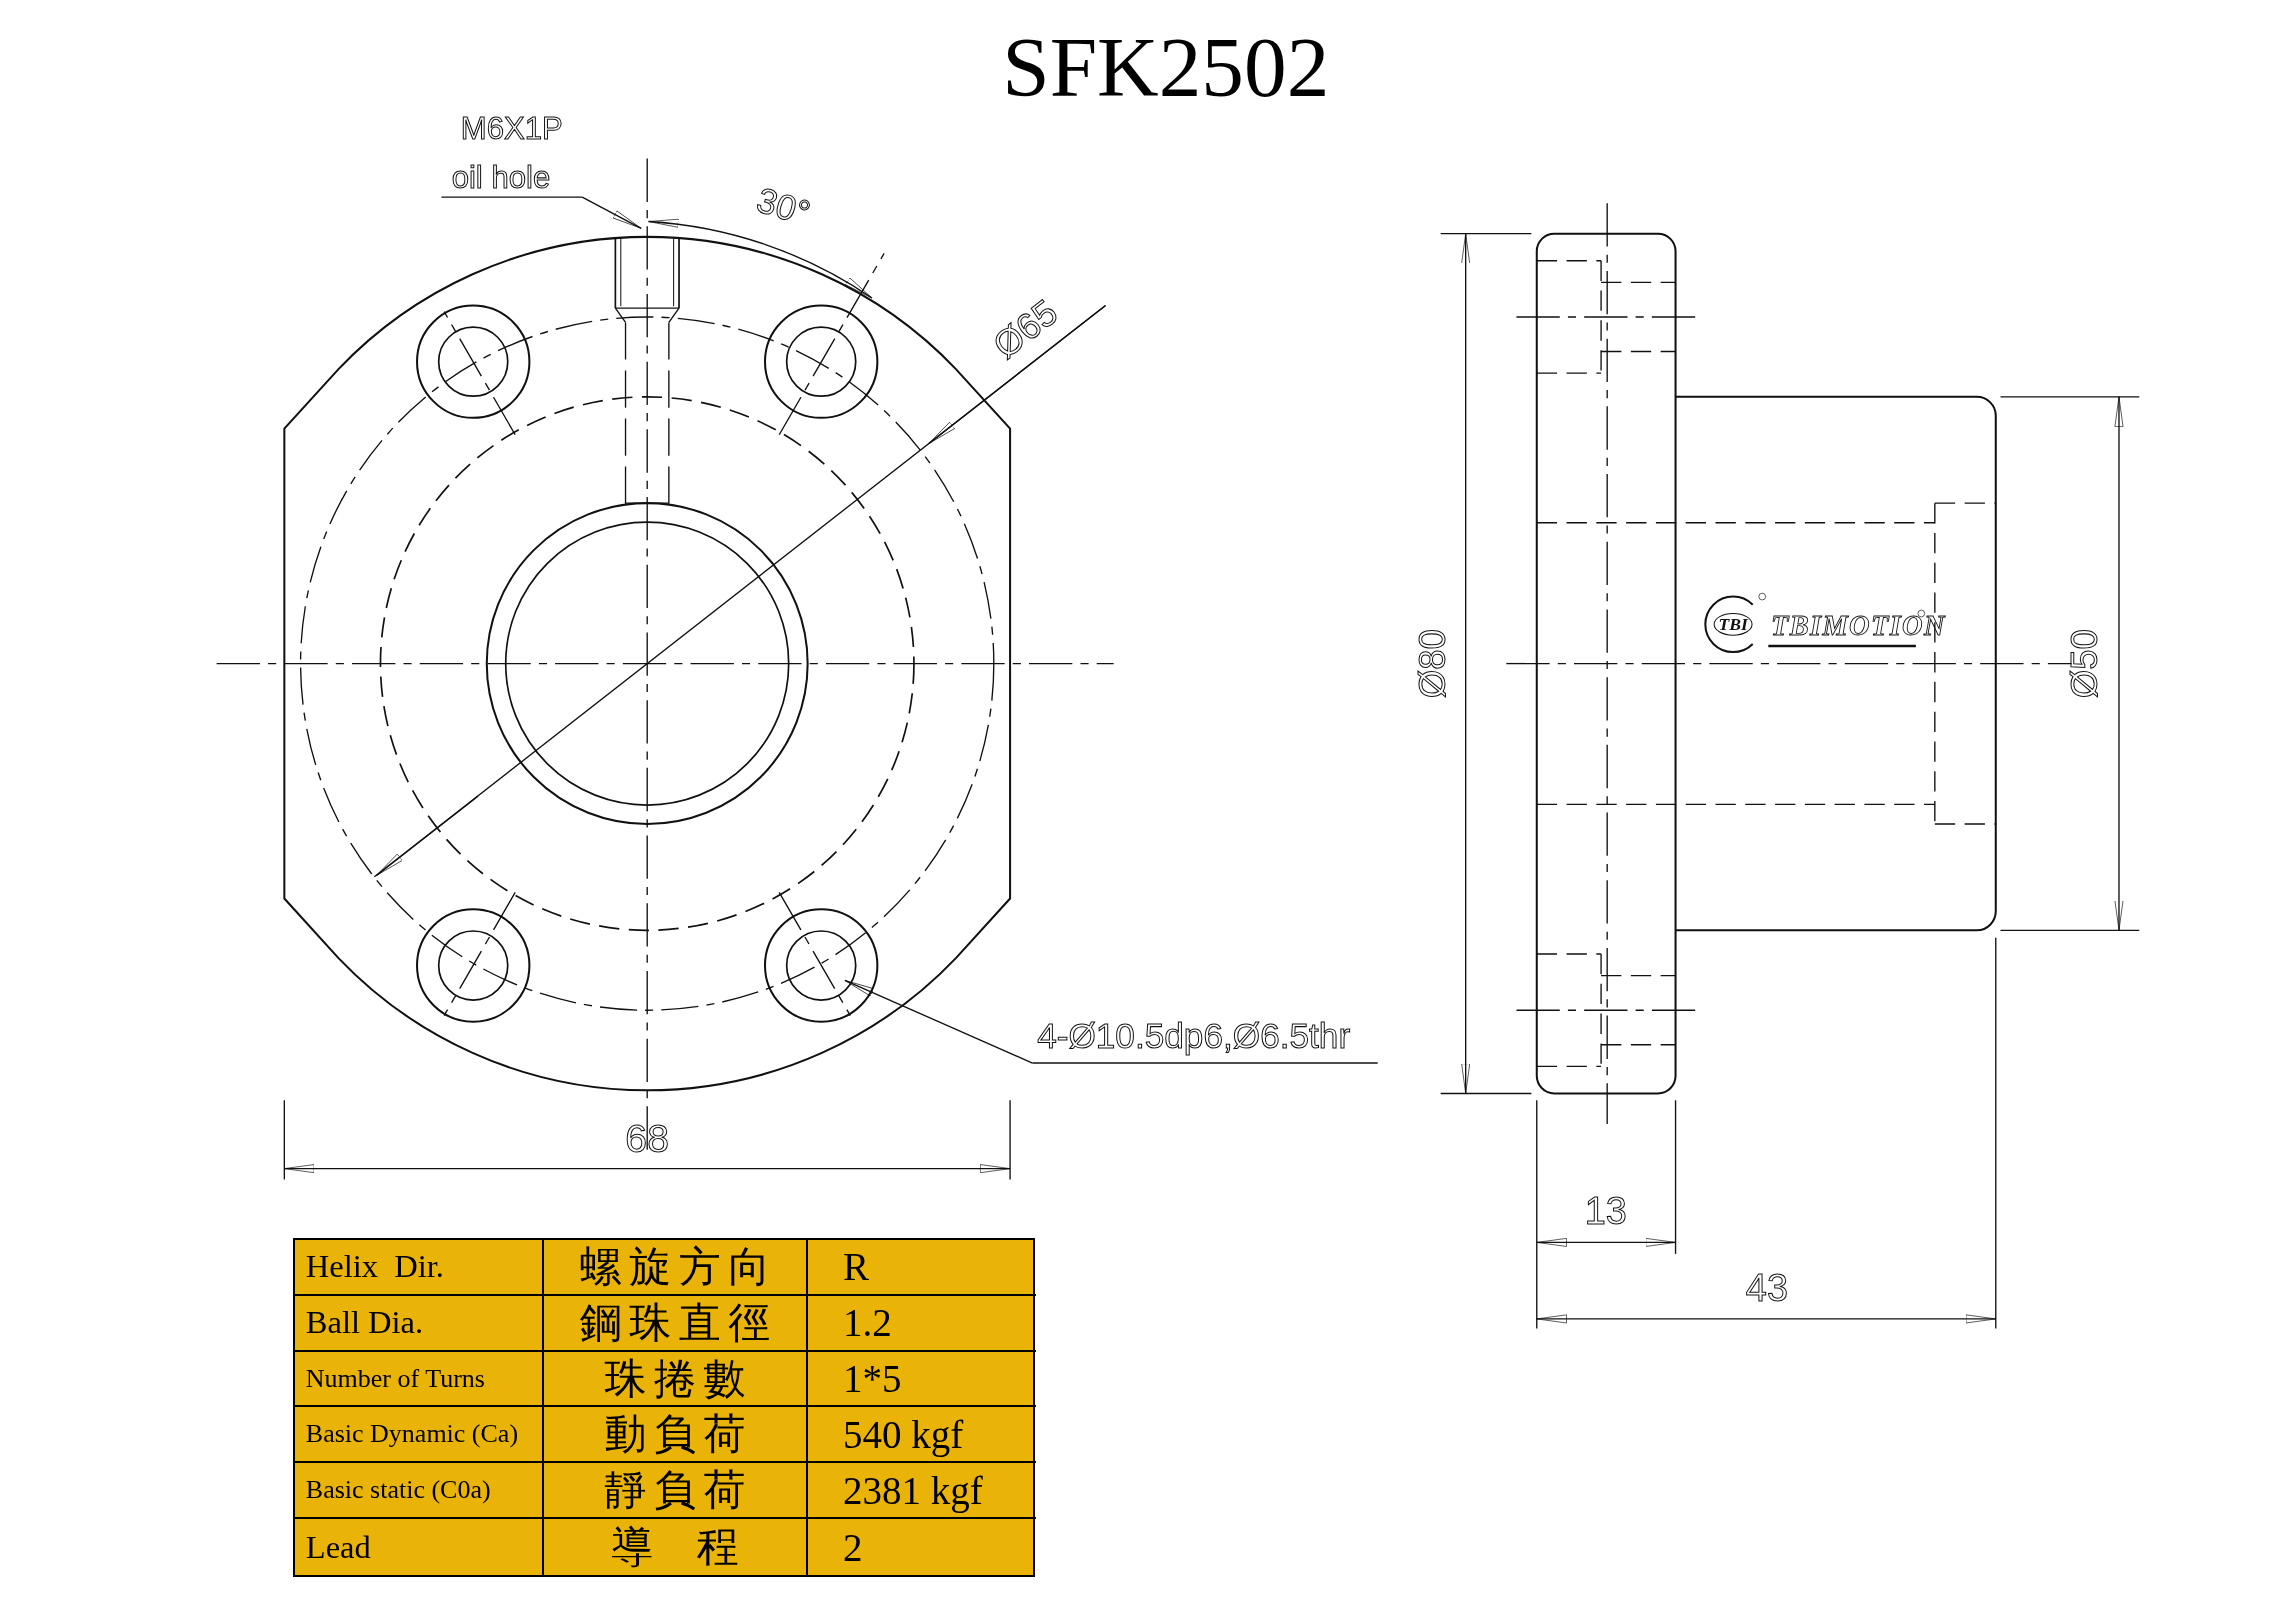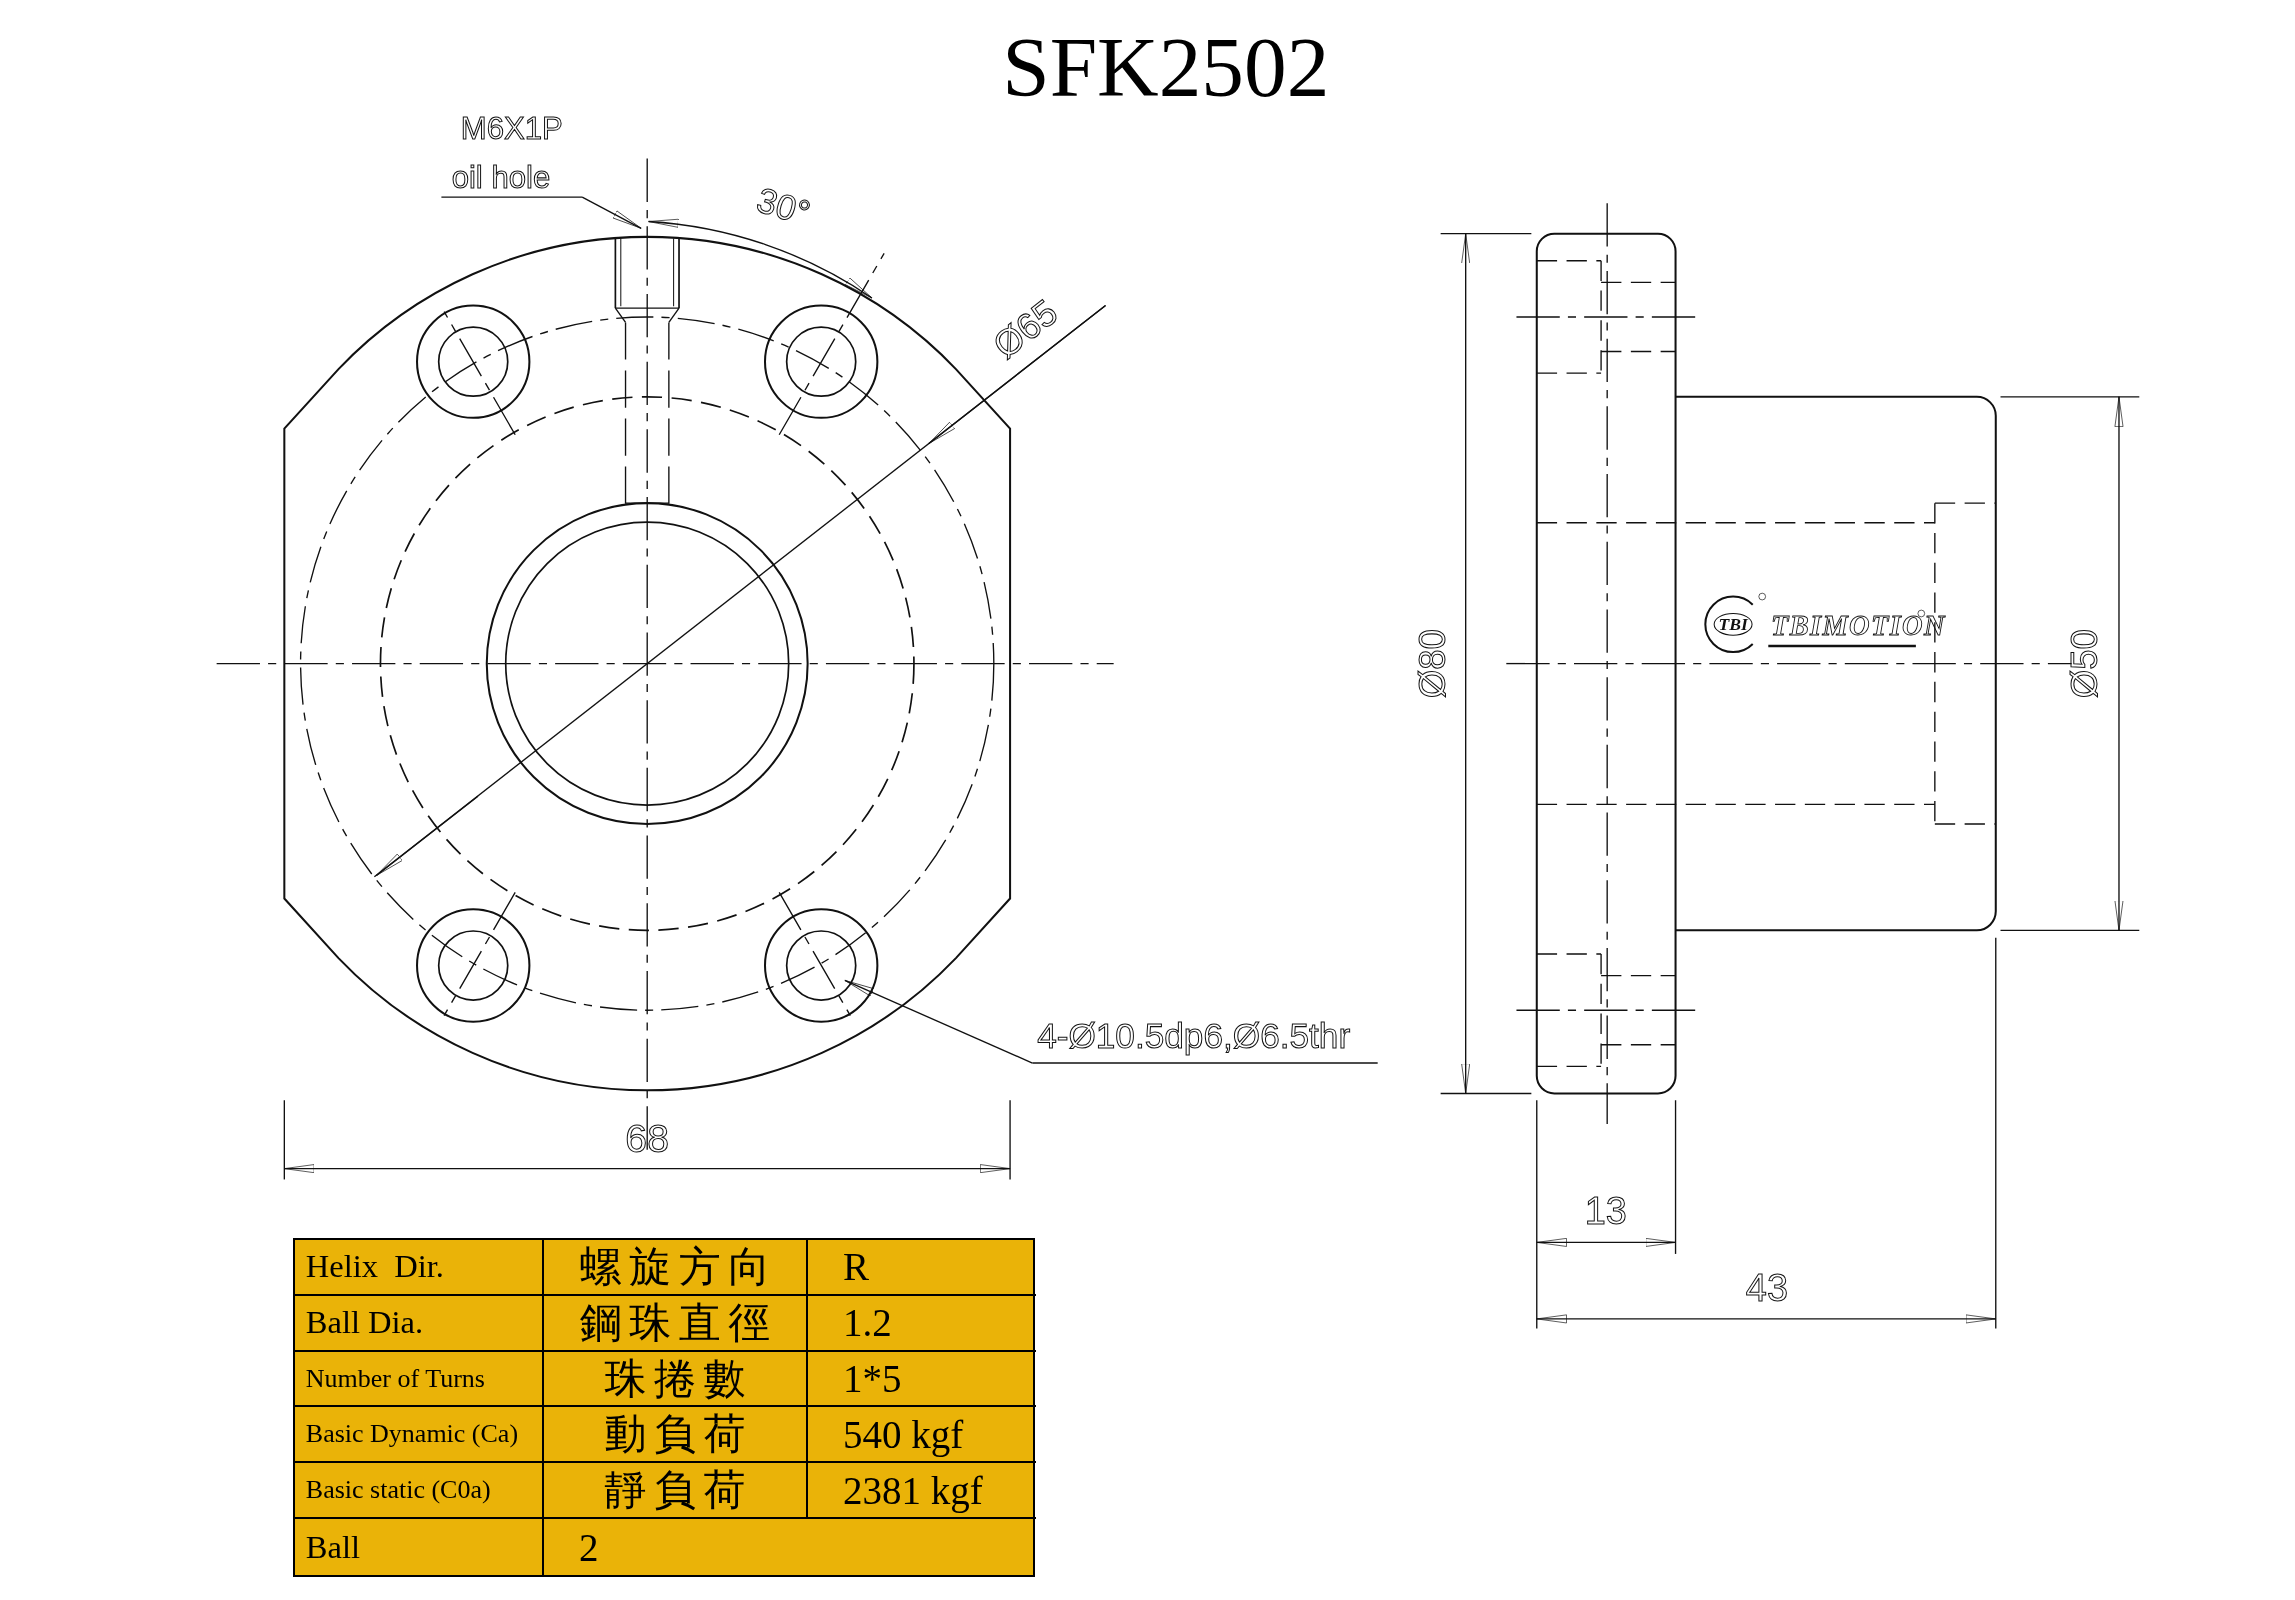--- a/index.html
+++ b/index.html
@@ -217,18 +217,19 @@
     <div class="cell val lastcol">1*5</div>
 
     <div class="cell en small">Basic Dynamic (Ca)</div>
     <div class="cell zh">動負荷</div>
     <div class="cell val lastcol">540 kgf</div>
 
     <div class="cell en small">Basic static (C0a)</div>
     <div class="cell zh">靜負荷</div>
     <div class="cell val lastcol">2381 kgf</div>
 
-    <div class="cell en lastrow">Ball</div>
+    <div class="cell en lastrow">Lead</div>
+    <div class="cell zh lastrow">導  程</div>
     <div class="cell val lastcol lastrow">2</div>
   </div>
 
 </div>
 
 
 </body></html>

